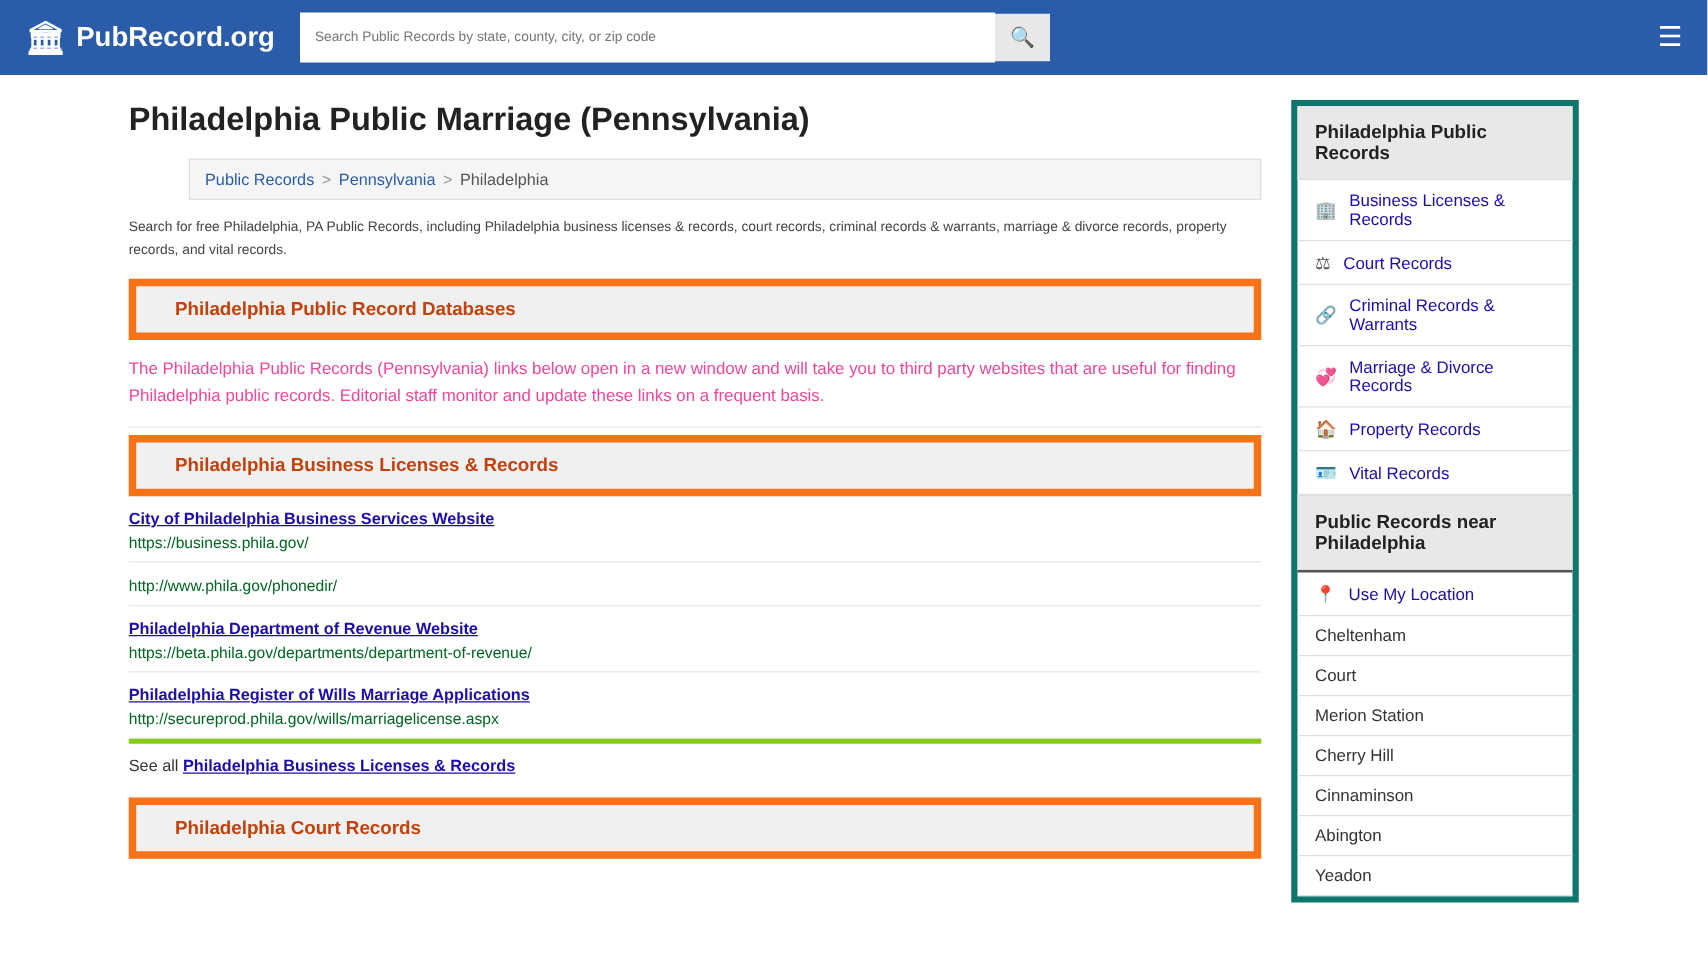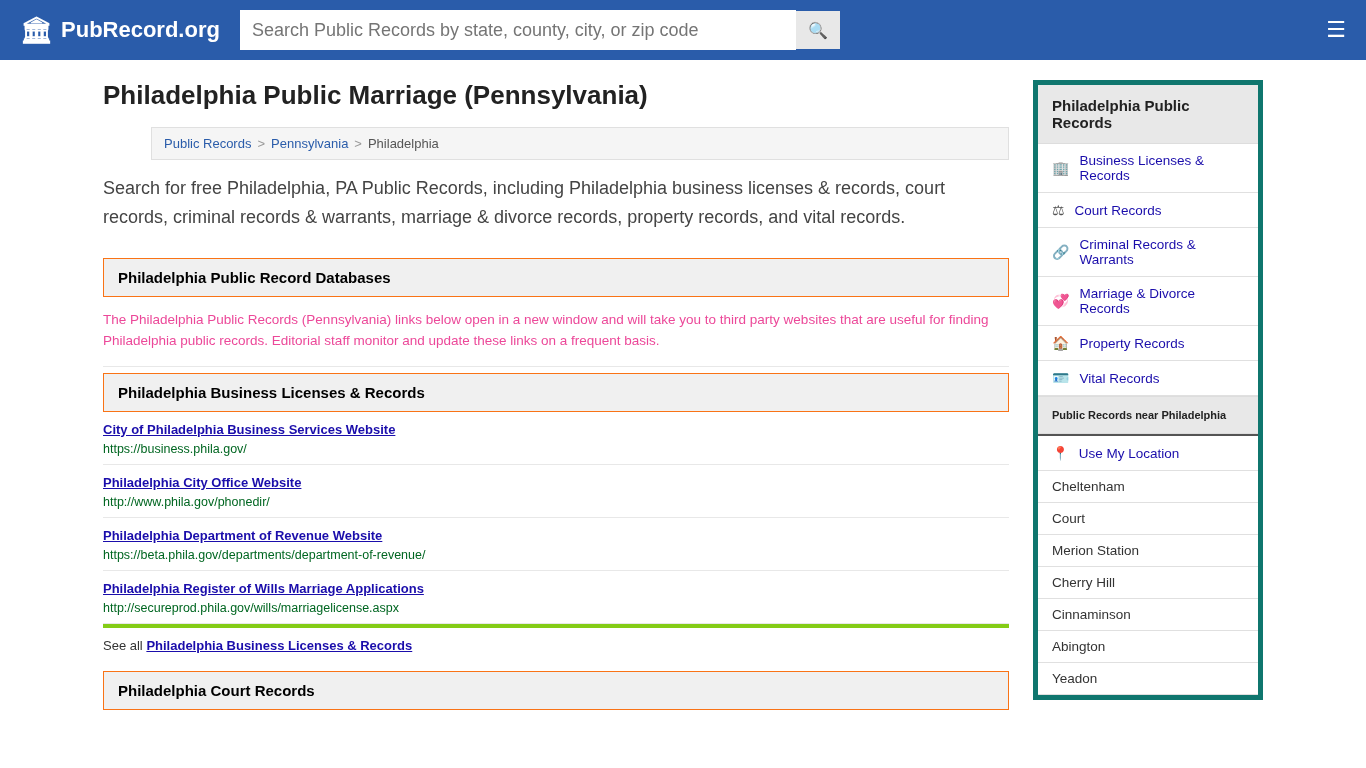--- a/index.html
+++ b/index.html
@@ -26,21 +26,21 @@
     .search-wrapper {
       flex: 1;
       display: flex;
       align-items: center;
       max-width: 600px;
     }
     .search-input {
       flex: 1;
       padding: 20px 12px;
       border: none;
-      font-size: 18px;
+      font-size: 11px;
       outline: none;
       height: 38px;
     }
     .search-btn {
       background: #e8e8e8;
       border: none;
       padding: 0 12px;
       height: 38px;
       cursor: pointer;
       font-size: 16px;
@@ -87,34 +87,34 @@
       background: #f5f5f5;
       border: 1px solid #e0e0e0;
       padding: 8px 12px;
       margin-bottom: 14px;
       margin-left: 48px;
     }
     .breadcrumb a { color: #2a5caa; text-decoration: none; }
     .breadcrumb-sep { color: #999; }
 
     .intro-text {
-      font-size: 18px;
+      font-size: 11px;
       color: #444;
       line-height: 1.6;
-      margin-bottom: 26px;
+      margin-bottom: 14px;
     }
 
     
     .section-header {
       background: #f0f0f0;
-      border: 1px solid #f97316;
-      padding: 10px 14px;
+      border: 6px solid #f97316;
+      padding: 10px 31px;
       font-size: 15px;
       font-weight: bold;
-      color: #000000;
+      color: #c2410c;
       margin-bottom: 0;
     }
 
     .section-desc {
       font-size: 13.5px;
       color: #ec4899;
       line-height: 1.6;
       padding: 12px 0 14px 0;
       border-bottom: 1px solid #e8e8e8;
       margin-bottom: 6px;
@@ -180,21 +180,21 @@
       cursor: pointer;
       text-decoration: none;
     }
     .sidebar-item-icon { font-size: 14px; color: #555; flex-shrink: 0; }
 
     .sidebar-near-title {
       background: #e8e8e8;
       border-bottom: 1px solid #ddd;
       border-top: 1px solid #ddd;
       padding: 12px 14px;
-      font-size: 11px;
+      font-size: 15px;
       font-weight: bold;
       color: #222;
       margin-top: 0;
     }
 
     .sidebar-location-btn {
       display: flex;
       align-items: center;
       gap: 10px;
       padding: 9px 14px;
@@ -262,21 +262,20 @@
     <p class="section-desc">The Philadelphia Public Records (Pennsylvania) links below open in a new window and will take you to third party websites that are useful for finding Philadelphia public records. Editorial staff monitor and update these links on a frequent basis.</p>
 
     <div class="section-header">Philadelphia Business Licenses &amp; Records</div>
 
     <div class="record-entry">
       <a class="record-link" href="#">City of Philadelphia Business Services Website</a>
       <span class="record-url">https://business.phila.gov/</span>
     </div>
 
     <div class="record-entry">
-      <a class="record-link" href="#">Philadelphia City Office Website</a>
       <span class="record-url">http://www.phila.gov/phonedir/</span>
     </div>
 
     <div class="record-entry">
       <a class="record-link" href="#">Philadelphia Department of Revenue Website</a>
       <span class="record-url">https://beta.phila.gov/departments/department-of-revenue/</span>
     </div>
 
     <div class="record-entry">
       <a class="record-link" href="#">Philadelphia Register of Wills Marriage Applications</a>

